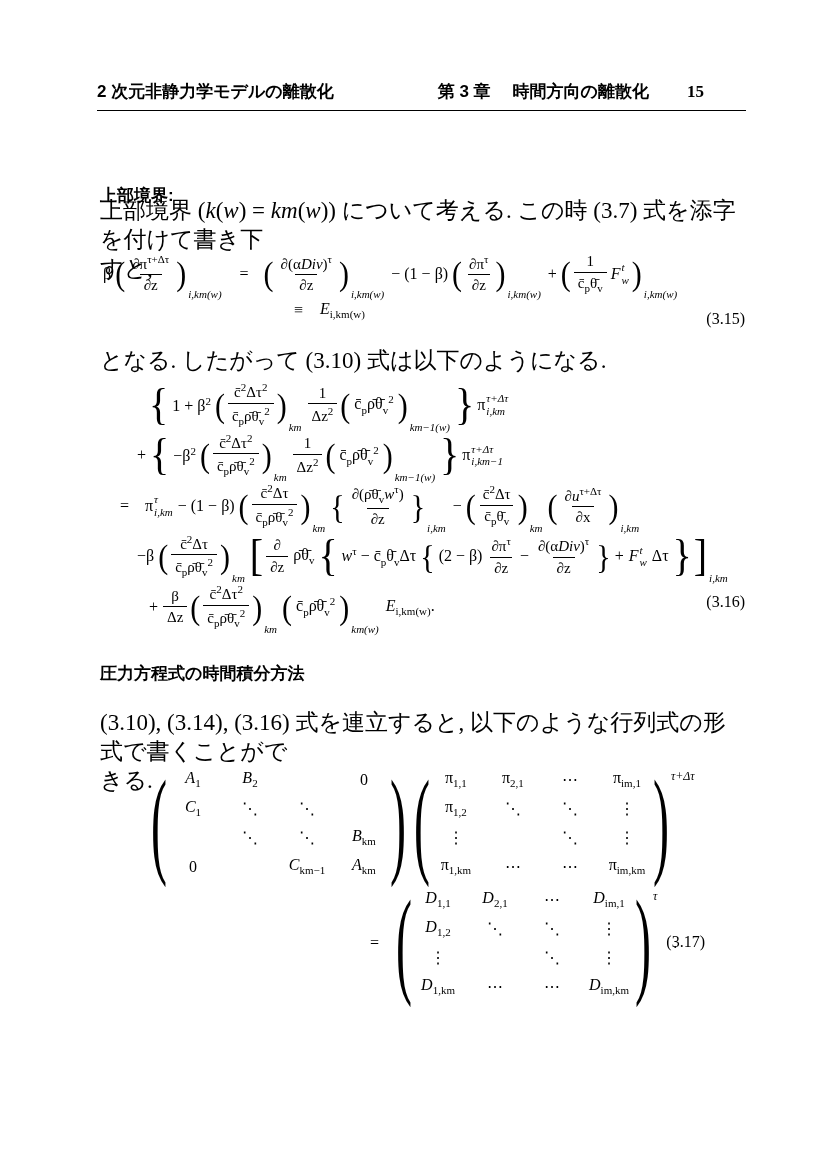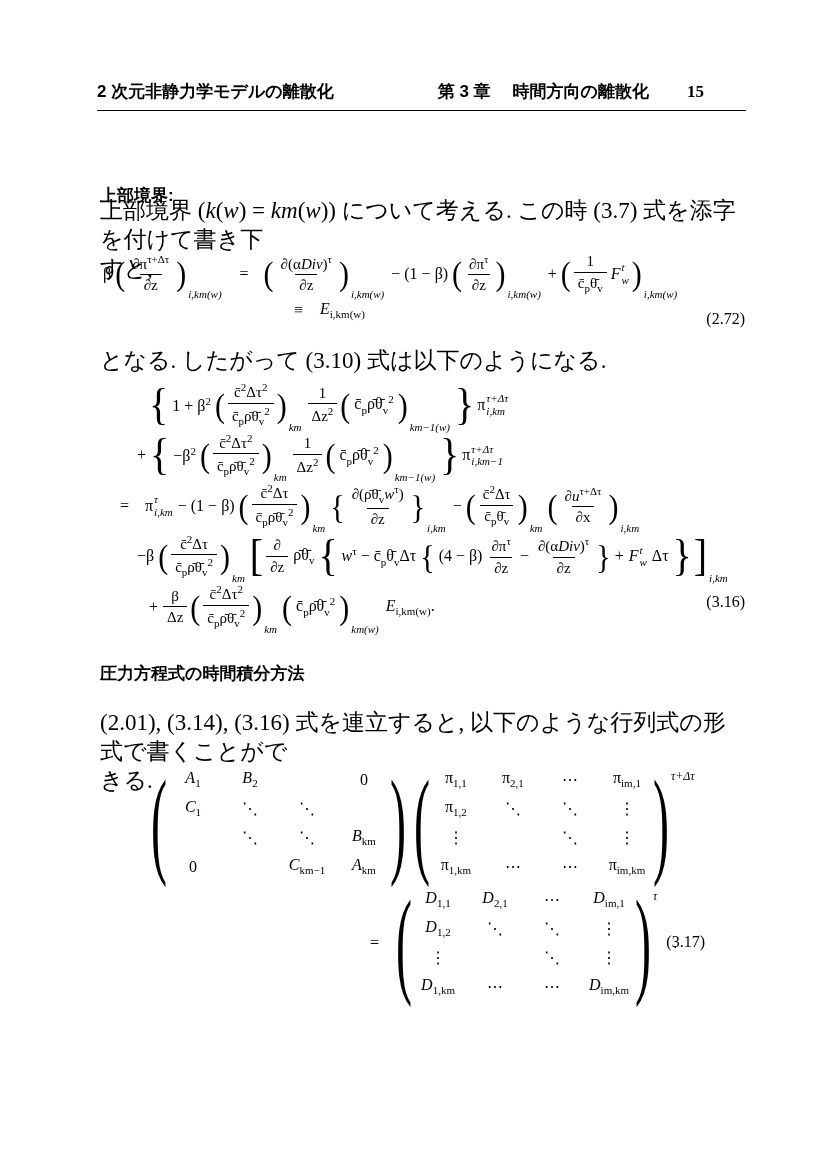--- a/index.html
+++ b/index.html
@@ -115,21 +115,21 @@
             <span>w</span>
           </span>
         </span>
         <span class="paren p2">)</span>
         <span class="lsub">i,km(w)</span>
       </div>
     <div class="mrow l2">
         <span class="mtok rel">≡</span>
         <span class="mtok"><i>E</i><sub>i,km(w)</sub></span>
       </div>
-    <span class="eqnum" style="right:0;top:58px;">(2.72)</span>
+    <span class="eqnum" style="right:0;top:58px;">(3.15)</span>
   </div>
 
   <div class="abs jtext" style="left:100px;right:81px;top:346px;">となる. したがって (3.10) 式は以下のようになる.</div>
 
   <div id="eq316" class="abs math">
     <div class="mrow r1">
         <span class="paren p3">{</span>
         <span class="mtok">1 + β<sup>2</sup></span>
         <span class="paren p2">(</span>
         <span class="frac">
@@ -225,21 +225,21 @@
         <span class="lsub">km</span>
         <span class="paren p3">[</span>
         <span class="frac">
           <span class="num">∂</span>
           <span class="den">∂z</span>
         </span>
         <span class="mtok">ρ̄θ̄<sub>v</sub></span>
         <span class="paren p3">{</span>
         <span class="mtok"><i>w</i><sup>τ</sup> − c̄<sub>p</sub>θ̄<sub>v</sub>Δτ</span>
         <span class="paren p2">{</span>
-        <span class="mtok">(4 − β)</span>
+        <span class="mtok">(2 − β)</span>
         <span class="frac">
           <span class="num">∂π<sup>τ</sup></span>
           <span class="den">∂z</span>
         </span>
         <span class="mtok">−</span>
         <span class="frac">
           <span class="num">∂(α<i>Div</i>)<sup>τ</sup></span>
           <span class="den">∂z</span>
         </span>
         <span class="paren p2">}</span>
@@ -274,21 +274,21 @@
         <span class="paren p2">)</span>
         <span class="lsub">km(w)</span>
         <span class="mtok"><i>E</i><sub>i,km(w)</sub>.</span>
       </div>
     <span class="eqnum" style="right:0;top:212px;">(3.16)</span>
   </div>
 
   <div class="abs jbold" style="left:100px;top:662px;">圧力方程式の時間積分方法</div>
 
   <div class="abs jtext" style="left:100px;right:81px;top:708px;">
-    <div>(2.01), (3.14), (3.16) 式を連立すると, 以下のような行列式の形式で書くことがで</div>
+    <div>(3.10), (3.14), (3.16) 式を連立すると, 以下のような行列式の形式で書くことがで</div>
     <div>きる.</div>
   </div>
 
   <div id="eq317" class="abs math">
     <div class="mrow row1">
       <span class="matrix">
         <span class="mparen">(</span>
         <span class="mgrid">
             <span class="cell"><i>A</i><sub>1</sub></span>
             <span class="cell"><i>B</i><sub>2</sub></span>

